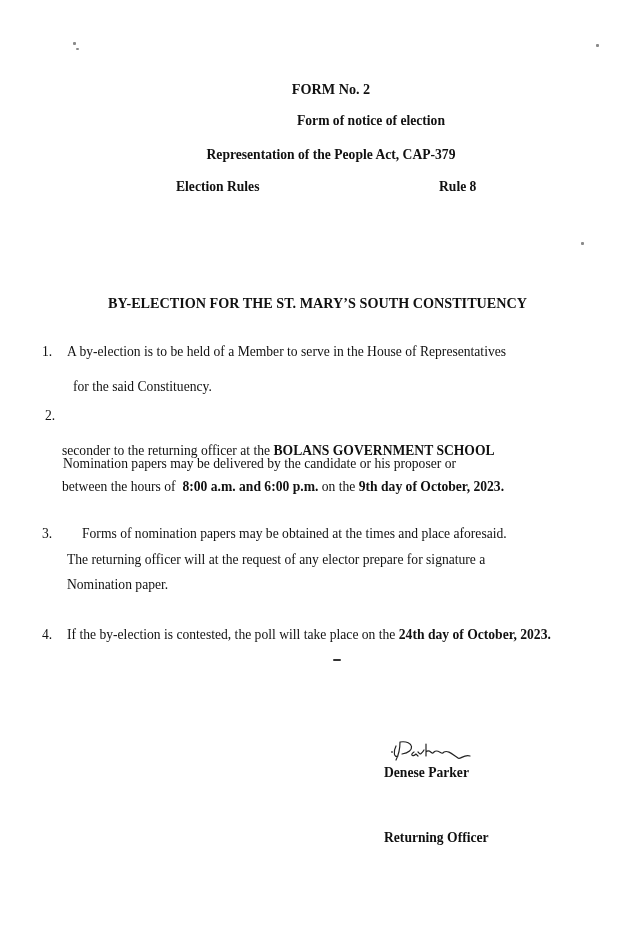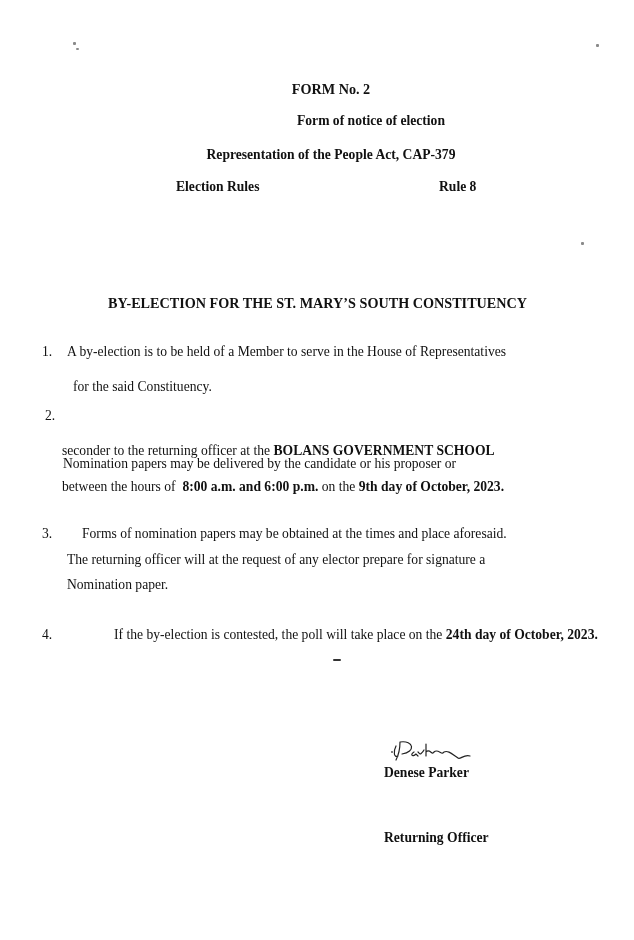--- a/index.html
+++ b/index.html
@@ -57,21 +57,21 @@
   <span style="white-space:pre;">between the hours of  </span><span class="b">8:00 a.m. and 6:00 p.m.</span><span style="white-space:pre;"> on the </span><span class="b">9th day of October, 2023.</span>
 </div>
 
 <div class="abs fs13" style="left:42px;top:526px;">3.</div>
 <div class="abs fs13" style="left:82px;top:526px;">Forms of nomination papers may be obtained at the times and place aforesaid.</div>
 <div class="abs fs13" style="left:67px;top:552px;">The returning officer will at the request of any elector prepare for signature a</div>
 <div class="abs fs13" style="left:67px;top:577px;">Nomination paper.</div>
 
 <div class="abs fs13" style="left:42px;top:627px;">4.</div>
 <div class="abs fs13" style="left:67px;top:627px;">
-  <span style="white-space:pre;margin-left:47px;">If the by-election is contested, the poll will take place on the </span><span class="b">24th day of October, 2023.</span>
+  <span style="white-space:pre;">If the by-election is contested, the poll will take place on the </span><span class="b">24th day of October, 2023.</span>
 </div>
 
 <div class="abs sig" style="left:388px;top:738px;">
   <svg width="90" height="26" viewBox="0 0 90 26">
     <path d="M8 8 C 5 14, 6 20, 10 18 M12 4 C 12 12, 10 18, 8 22 M12 4 C 26 2, 28 14, 14 16 M26 14 C 22 16, 24 20, 28 16 L 30 18 M30 14 C 32 16, 32 18, 36 12 M38 6 L 38 18 M38 14 C 42 10, 44 18, 46 14 M46 14 C 50 10, 54 18, 56 14 C 60 12, 64 16, 70 20 C 72 22, 76 16, 82 18" fill="none" stroke="#222" stroke-width="1.2" stroke-linecap="round"></path>
     <circle cx="4" cy="14" r="0.9" fill="#444"></circle>
   </svg>
 </div>
 <div class="abs b fs13" style="left:384px;top:765px;">Denese Parker</div>
 <div class="abs b fs13" style="left:384px;top:782px;margin-top:48px;">Returning Officer</div>

